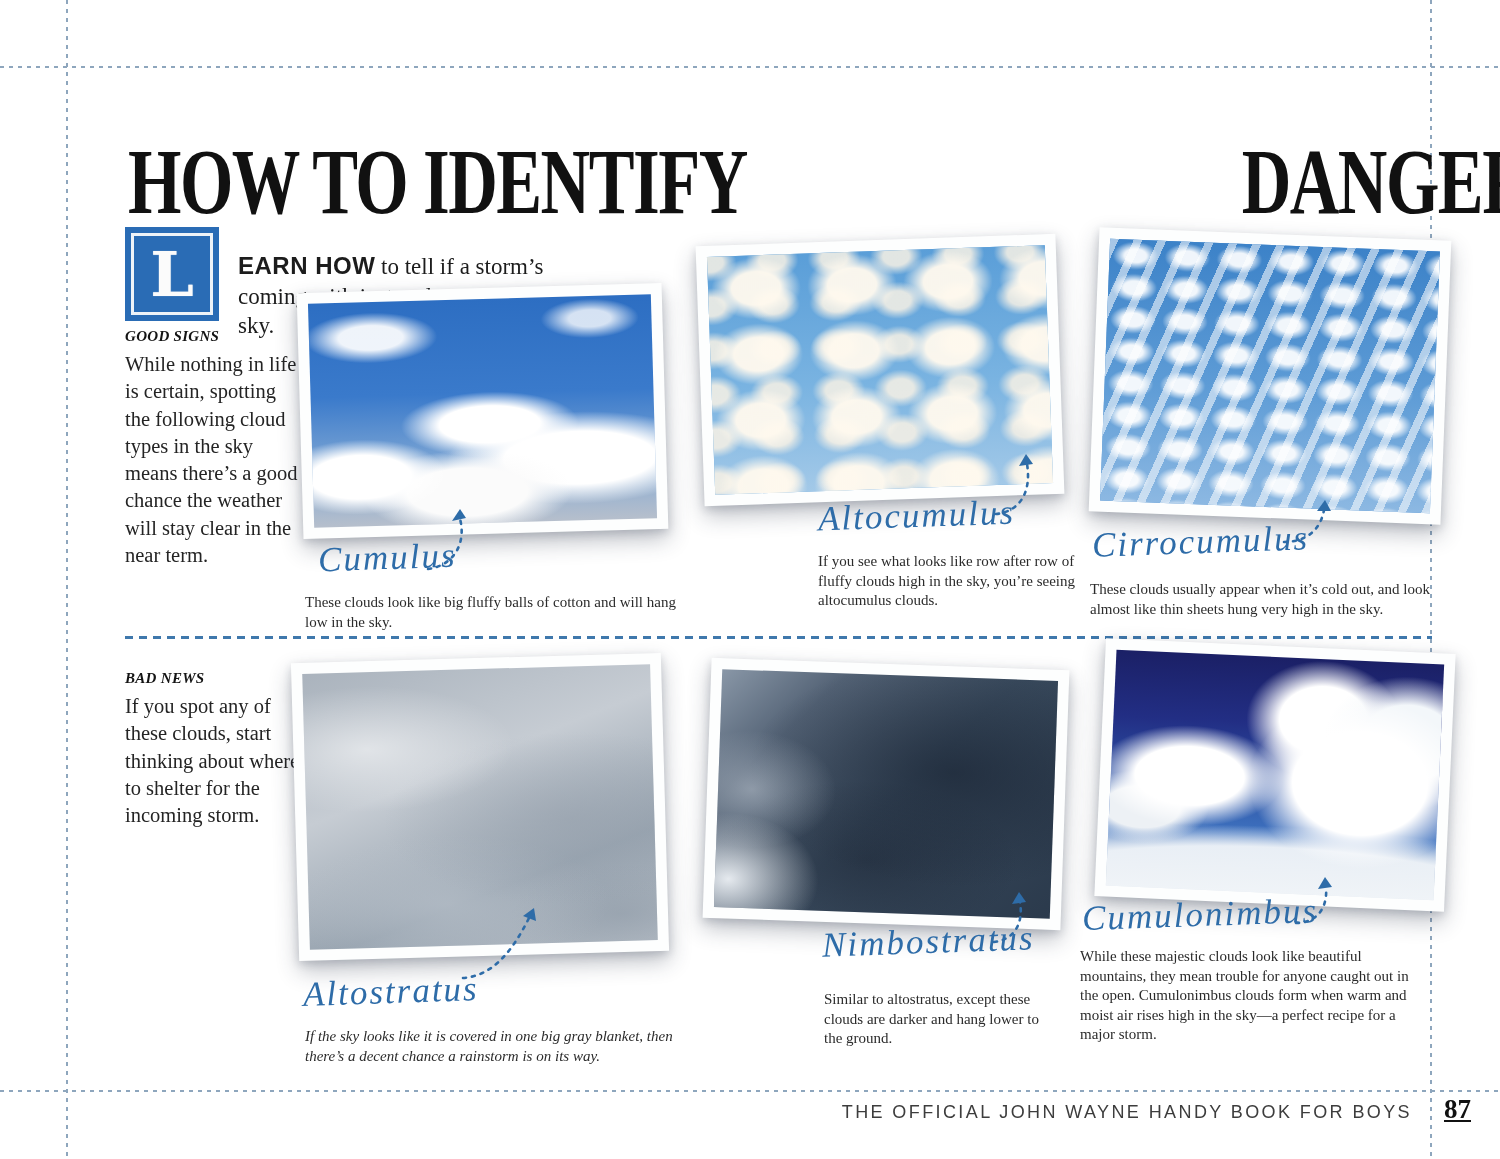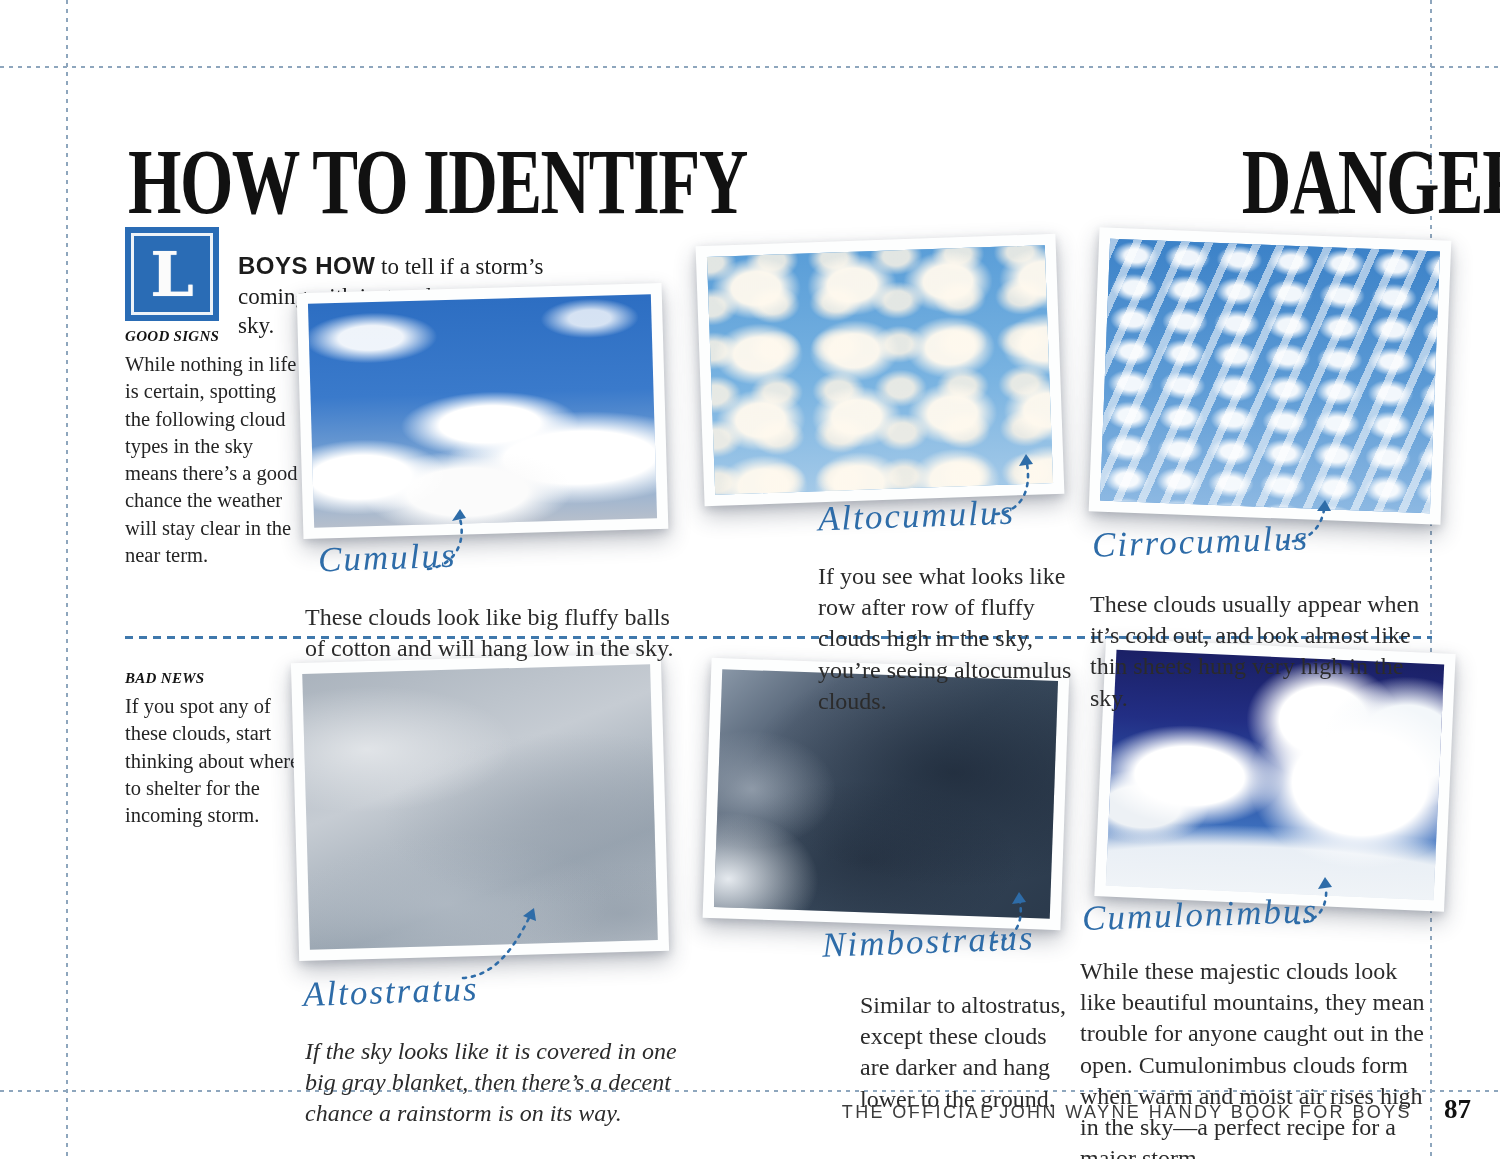--- a/index.html
+++ b/index.html
@@ -96,27 +96,27 @@
     radial-gradient(ellipse 120px 95px at 90% 34%, #f3f7fa 0 40%, rgba(243,247,250,0) 70%),
     radial-gradient(ellipse 110px 85px at 64% 26%, #ffffff 0 40%, rgba(255,255,255,0) 70%),
     radial-gradient(ellipse 130px 70px at 24% 52%, #ffffff 0 42%, rgba(255,255,255,0) 72%),
     radial-gradient(ellipse 95px 52px at 10% 66%, #edf1f5 0 40%, rgba(237,241,245,0) 70%),
     radial-gradient(ellipse 420px 70px at 50% 97%, rgba(240,244,248,.95) 0 55%, rgba(240,244,248,0) 85%),
     linear-gradient(180deg,#1b2066 0%,#222e84 28%,#2d53a6 55%,#3f73c0 76%,#bcc9d6 94%,#e6ebf1 100%);}
   
   .script{position:absolute;font-style:italic;color:#2e6ca8;font-size:35px;letter-spacing:2px;
     transform:rotate(-2deg);white-space:nowrap;font-family:"Liberation Serif", serif;}
   
-  .caption{position:absolute;font-size:24px;line-height:1.3;color:#2b2b2b;}
+  .caption{position:absolute;font-size:15px;line-height:1.3;color:#2b2b2b;}
   
   .arrow{position:absolute;}
   
   .footer-title{position:absolute;top:1102px;right:88px;font-family:"Liberation Sans", sans-serif;
     font-size:18px;letter-spacing:2.4px;color:#3d3d3d;white-space:nowrap;}
-  .page-number{position:absolute;top:1094px;left:1444px;font-size:27px;font-weight:bold;color:#111;}
+  .page-number{position:absolute;top:1094px;left:1444px;font-size:27px;font-weight:bold;color:#111;text-decoration:underline;}
 </style>
 </head>
 <body>
 
 <div class="page">
 
   <div class="vline left"></div>
   <div class="vline right"></div>
   <div class="hline top"></div>
   <div class="hline bottom"></div>
@@ -125,21 +125,21 @@
   <div class="headline">
     <span class="hl hl-left">HOW TO IDENTIFY</span>
     <span class="hl hl-right">DANGEROUS CLOUDS</span>
   </div>
 
   <div class="stamp">
     <div class="stamp-inner"></div>
     <div class="stamp-letter">L</div>
   </div>
 
-  <p class="lead"><b>BOYS HOW</b><span> to tell if a storm’s coming with just a glance at the sky.</span></p>
+  <p class="lead"><b>EARN HOW</b><span> to tell if a storm’s coming with just a glance at the sky.</span></p>
 
   <div class="rail good">
     <h3>GOOD SIGNS</h3>
     <p>While nothing in life is certain, spotting the following cloud types in the sky means there’s a good chance the weather will stay clear in the near term.</p>
   </div>
 
   <div class="rail bad">
     <h3>BAD NEWS</h3>
     <p>If you spot any of these clouds, start thinking about where to shelter for the incoming storm.</p>
   </div>
@@ -194,19 +194,19 @@
   <div class="script" style="left:818px;top:496px;">Altocumulus</div>
   <div class="script" style="left:1092px;top:522px;">Cirrocumulus</div>
   <div class="script" style="left:303px;top:972px;">Altostratus</div>
   <div class="script" style="left:822px;top:922px;">Nimbostratus</div>
   <div class="script" style="left:1082px;top:895px;">Cumulonimbus</div>
 
   <p class="caption" style="left:305px;top:578px;width:372px;">These clouds look like big fluffy balls of cotton and will hang low in the sky.</p>
   <p class="caption" style="left:818px;top:537px;width:268px;">If you see what looks like row after row of fluffy clouds high in the sky, you’re seeing altocumulus clouds.</p>
   <p class="caption" style="left:1090px;top:565px;width:340px;">These clouds usually appear when it’s cold out, and look almost like thin sheets hung very high in the sky.</p>
   <p class="caption" style="left:305px;top:1012px;width:382px;font-style:italic;">If the sky looks like it is covered in one big gray blanket, then there’s a decent chance a rainstorm is on its way.</p>
-  <p class="caption" style="left:860px;top:958px;width:220px;margin-top:32px;">Similar to altostratus, except these clouds are darker and hang lower to the ground.</p>
+  <p class="caption" style="left:824px;top:958px;width:220px;margin-top:32px;">Similar to altostratus, except these clouds are darker and hang lower to the ground.</p>
   <p class="caption" style="left:1080px;top:932px;width:348px;">While these majestic clouds look like beautiful mountains, they mean trouble for anyone caught out in the open. Cumulonimbus clouds form when warm and moist air rises high in the sky—a perfect recipe for a major storm.</p>
 
   <div class="footer-title">THE OFFICIAL JOHN WAYNE HANDY BOOK FOR BOYS</div>
   <div class="page-number">87</div>
 
 </div>
 
 </body></html>

